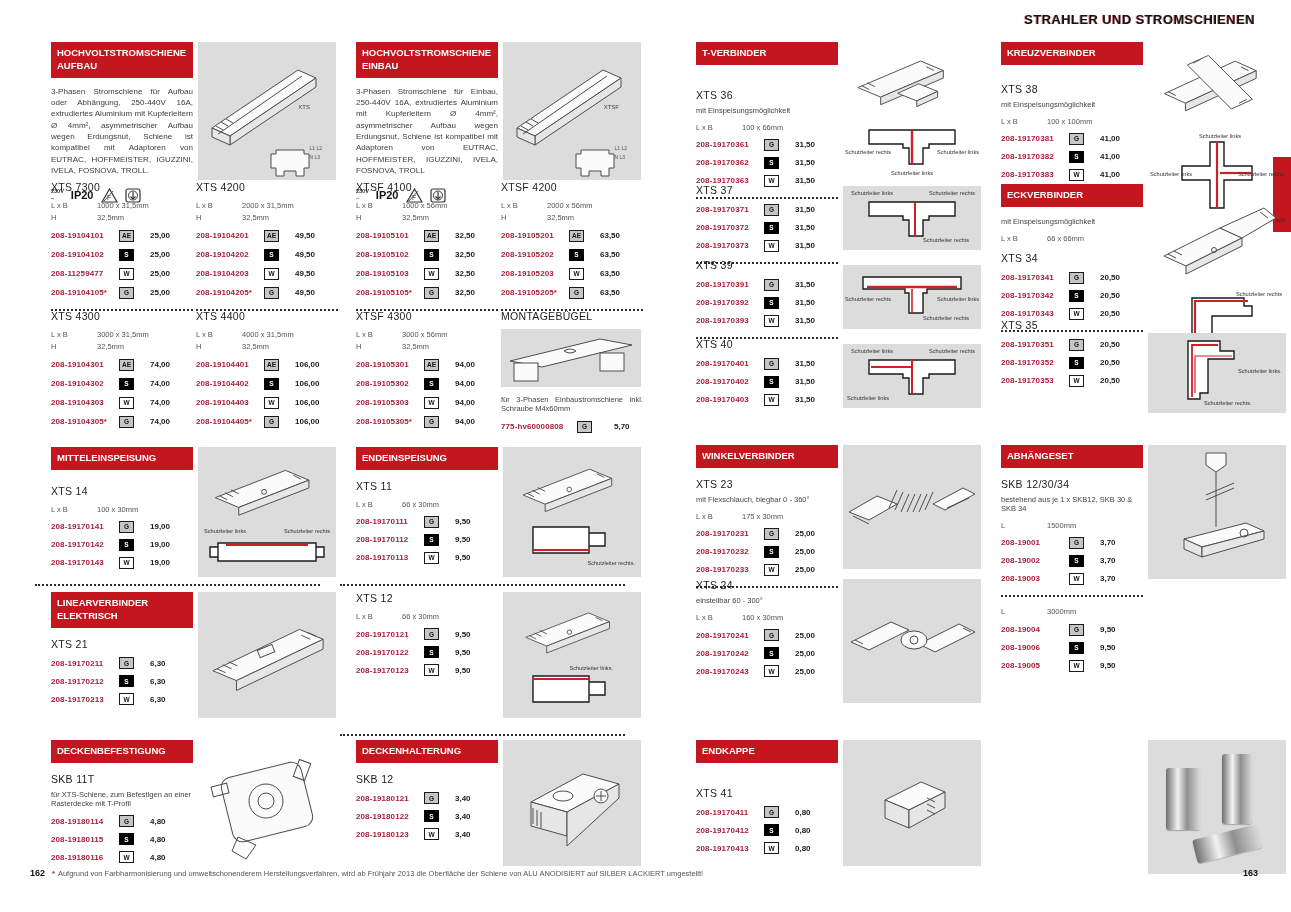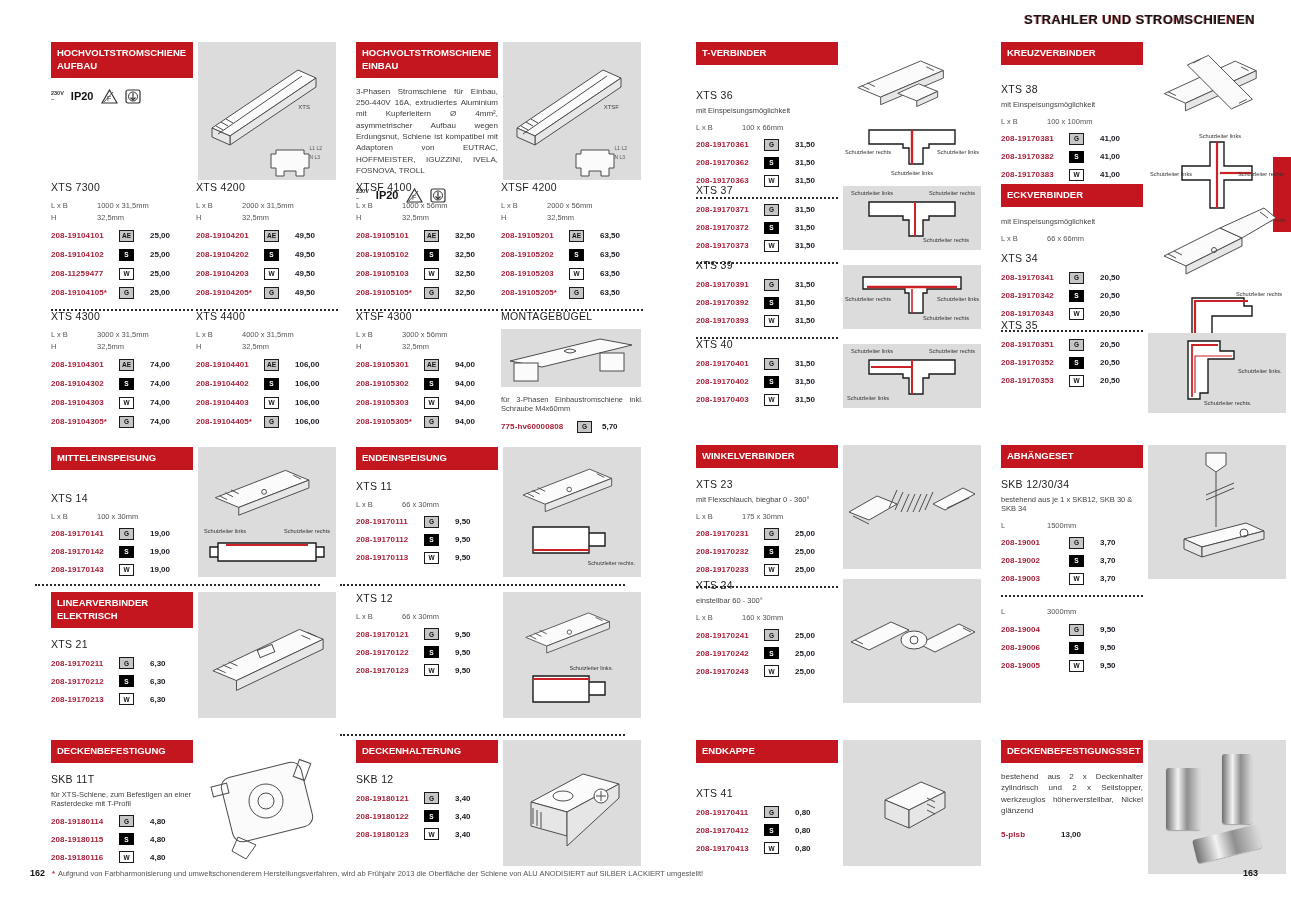--- a/index.html
+++ b/index.html
@@ -193,20 +193,21 @@
 <div id="edge-tab"></div>
 
 <div id="col1" class="col">
 
   <div class="blk" style="top:42px">
     <div class="tcol">
       <div class="shead">
         <div>HOCHVOLTSTROMSCHIENE</div>
           <div>AUFBAU</div>
       </div>
+      <div class="desc">3-Phasen Stromschiene für Aufbau oder Abhängung, 250-440V 16A, extrudiertes Aluminium mit Kupferleitern Ø 4mm², asymmetrischer Aufbau wegen Erdungsnut, Schiene ist kompatibel mit Adaptoren von EUTRAC, HOFFMEISTER, IGUZZINI, IVELA, FOSNOVA, TROLL.</div>
       <div class="icons">
         <span class="volt">
           <span>230V</span><br><span>~</span></span>
         <span class="ip">IP20</span>
         <svg width="17" height="15">
           <polygon points="8.5,1 16,14 1,14" fill="none" stroke="#333" stroke-width="1.2"></polygon>
           <text x="6" y="12" font-size="7" fill="#333">F</text>
             <line x1="3" y1="13" x2="12" y2="3" stroke="#333" stroke-width=".8"></line>
         </svg>
         <svg width="16" height="15">
@@ -374,21 +375,21 @@
           </div>
         </div>
     </div>
   </div>
 
   <div class="blk" style="top:447px">
     <div class="tcol">
       <div class="shead">
           <div>MITTELEINSPEISUNG</div>
         </div>
-      <div class="pname" style="margin-top:22px">XTS 14</div>
+      <div class="pname" style="margin-top:15px">XTS 14</div>
       <div class="dims">
           <div class="dim">
             <span class="dk">L x B</span>
             <span class="dv">100 x 30mm</span>
           </div>
         </div>
       <div class="items">
           <div class="row">
             <span class="sku"><span>208-19170141</span></span>
             <span class="fin f-G">G</span>
@@ -639,21 +640,21 @@
       <div class="gray" style="width:140px;height:58px">
         <svg class="art" width="140" height="58" viewBox="0 0 138 58">
             <use href="#s-montage"></use>
           </svg>
       </div>
       <div class="note" style="margin-top:8px;text-align:justify">für 3-Phasen Einbaustromschiene inkl. Schraube M4x60mm</div>
       <div class="items">
           <div class="row">
             <span class="sku" style="width:76px"><span>775-hv60000808</span></span>
             <span class="fin f-G">G</span>
-            <span class="price" style="margin-left:10px">5,70</span>
+            <span class="price" style="margin-left:22px">5,70</span>
           </div>
         </div>
     </div>
   </div>
 
   <div class="blk" style="top:447px">
     <div class="tcol">
       <div class="shead">
           <div>ENDEINSPEISUNG</div>
         </div>
@@ -1205,30 +1206,20 @@
         </div>
     </div>
     <div class="img gray" style="height:134px">
       <svg class="art" width="138" height="130">
           <use href="#s-hanger"></use>
         </svg>
     </div>
   </div>
 
   <div class="blk" style="top:740px">
-    <div class="tcol">
-      <div class="shead">
-          <div>DECKENBEFESTIGUNGSSET</div>
-        </div>
-      <div class="desc">bestehend aus 2 x Deckenhalter zylindrisch und 2 x Seilstopper, werkzeuglos höhenverstellbar, Nickel glänzend</div>
-      <div class="row" style="margin-top:12px">
-        <span class="sku" style="width:56px">5-plsb</span>
-        <span class="price" style="margin-left:4px">13,00</span>
-      </div>
-    </div>
     <div class="img gray" style="height:134px">
       <div class="cyl" style="left:18px;top:28px;width:34px;height:62px"></div>
       <div class="cyl" style="left:74px;top:14px;width:30px;height:70px"></div>
       <div class="cyl" style="left:46px;top:92px;width:66px;height:24px;transform:rotate(-14deg)"></div>
     </div>
   </div>
 </div>
 
 <div id="footL">162</div>
 <div id="footNote">

